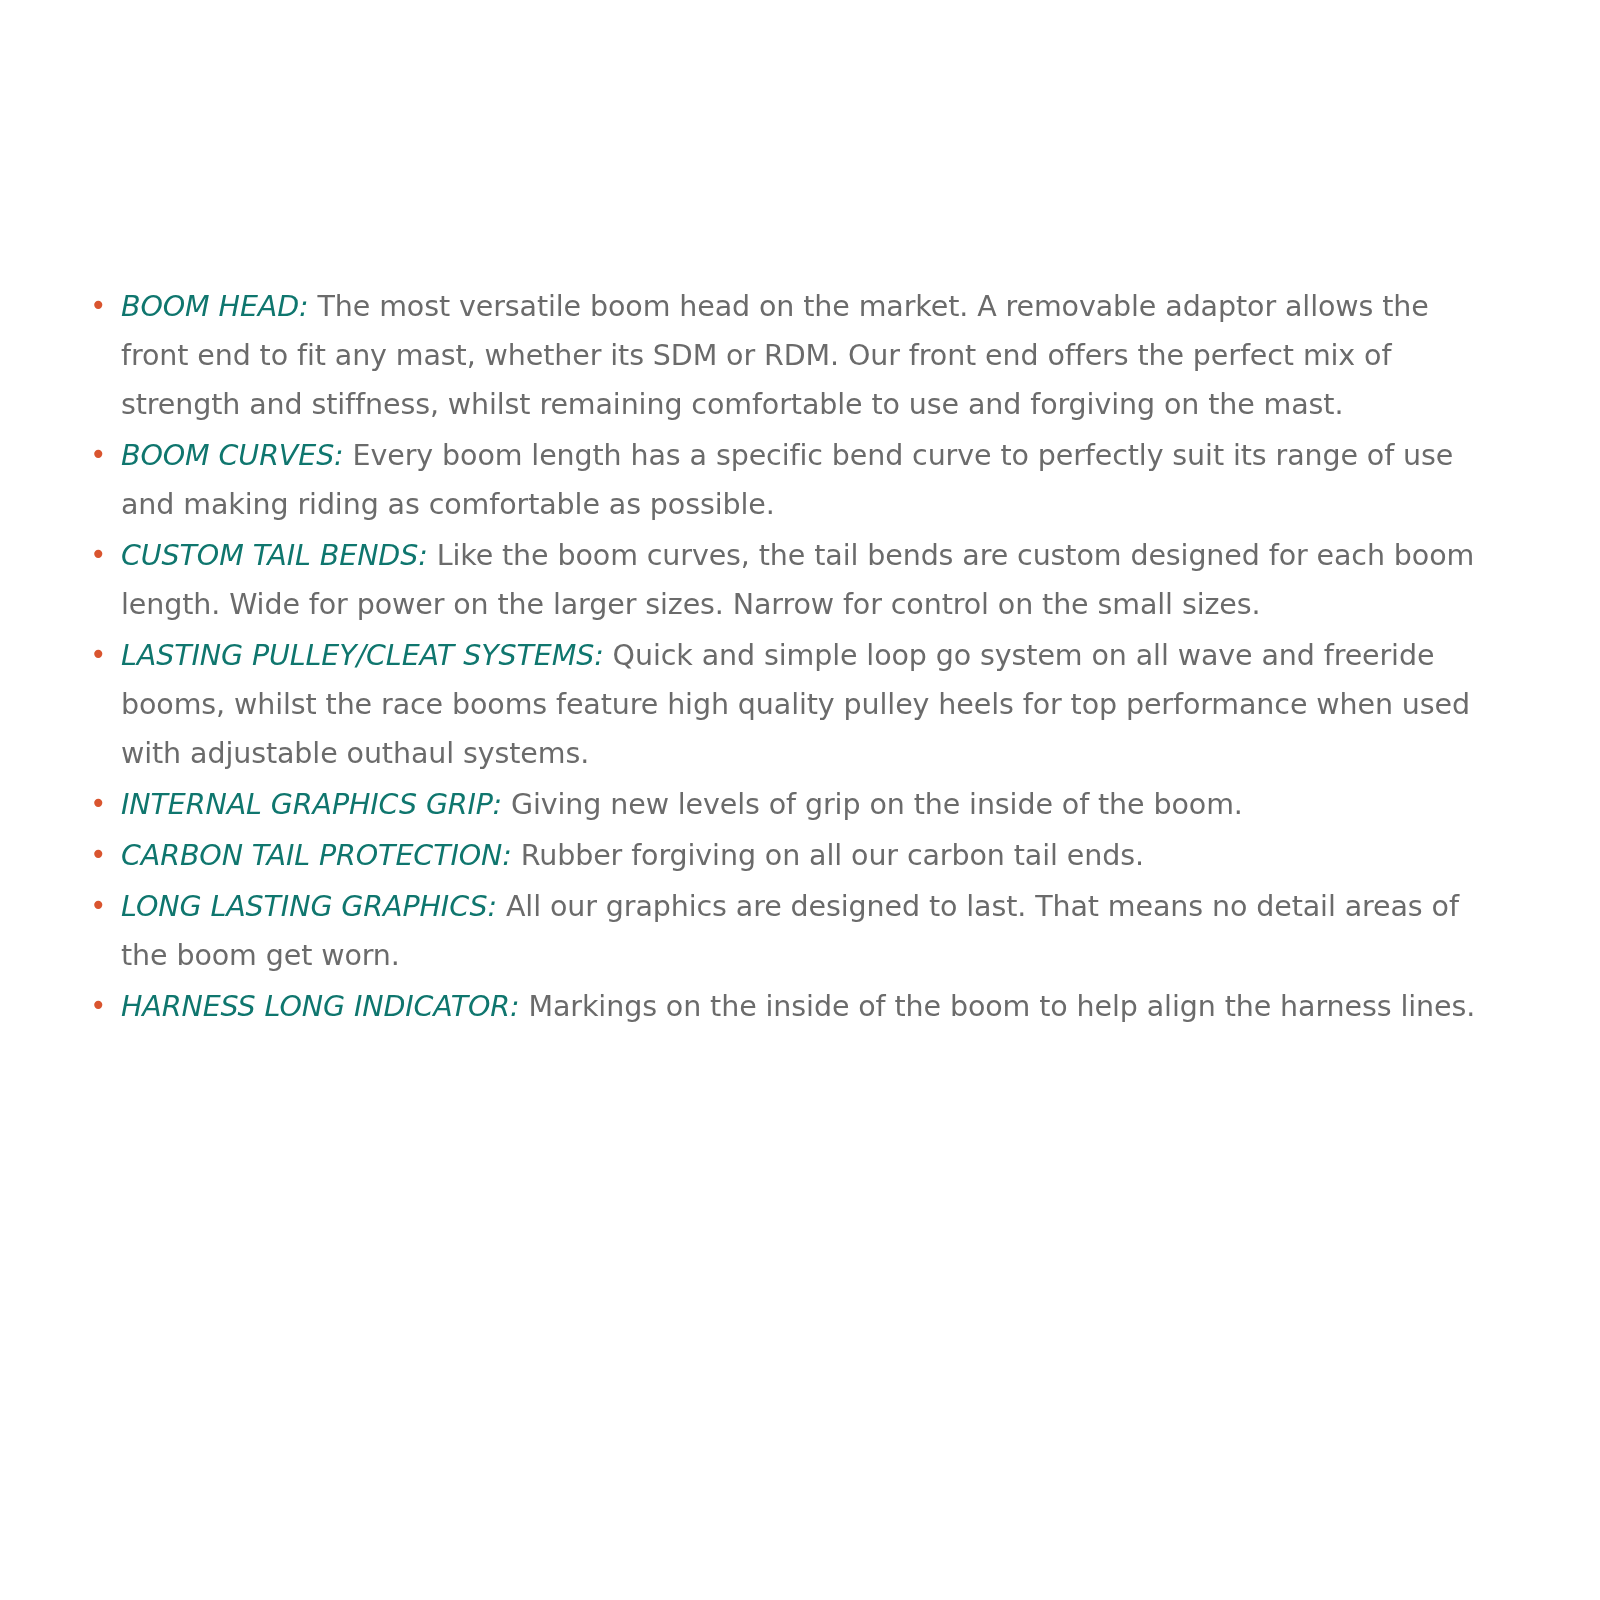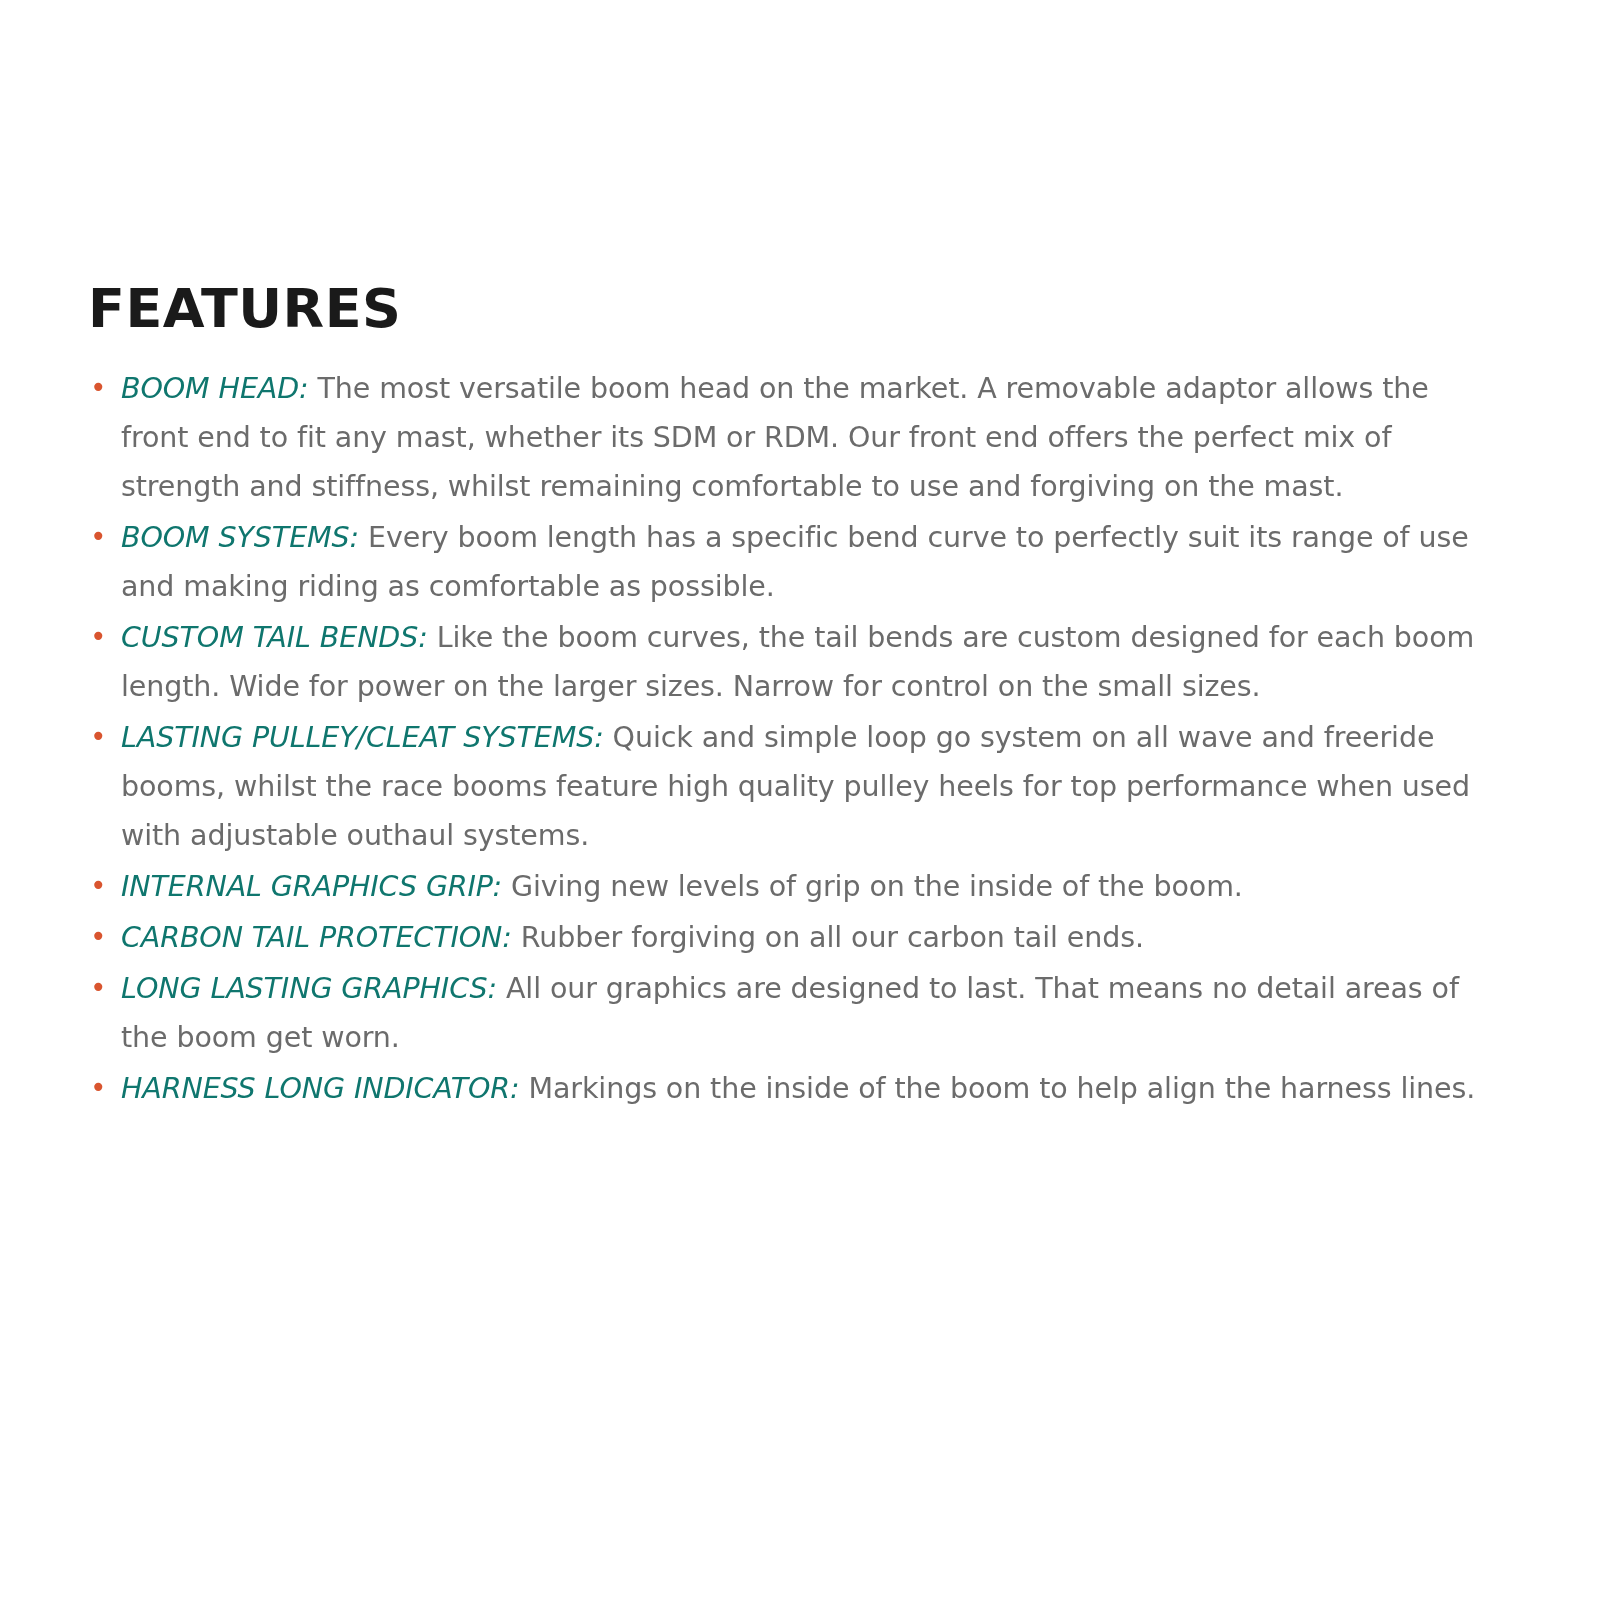--- a/index.html
+++ b/index.html
@@ -58,28 +58,27 @@
     font-style: italic;
   }
   .feature-item .text {
     color: #6b6b6b;
   }
 </style>
 </head>
 <body>
 
 <div class="page">
-  <h1 class="features-title">FEATURES</h1>
 
   <ul class="features-list">
     <li class="feature-item">
       <span class="bullet">•</span><span class="label">BOOM HEAD:</span><span class="text"> The most versatile boom head on the market. A removable adaptor allows the front end to fit any mast, whether its SDM or RDM. Our front end offers the perfect mix of strength and stiffness, whilst remaining comfortable to use and forgiving on the mast.</span>
     </li>
     <li class="feature-item">
-      <span class="bullet">•</span><span class="label">BOOM SYSTEMS:</span><span class="text"> Every boom length has a specific bend curve to perfectly suit its range of use and making riding as comfortable as possible.</span>
+      <span class="bullet">•</span><span class="label">BOOM CURVES:</span><span class="text"> Every boom length has a specific bend curve to perfectly suit its range of use and making riding as comfortable as possible.</span>
     </li>
     <li class="feature-item">
       <span class="bullet">•</span><span class="label">CUSTOM TAIL BENDS:</span><span class="text"> Like the boom curves, the tail bends are custom designed for each boom length. Wide for power on the larger sizes. Narrow for control on the small sizes.</span>
     </li>
     <li class="feature-item">
       <span class="bullet">•</span><span class="label">LASTING PULLEY/CLEAT SYSTEMS:</span><span class="text"> Quick and simple loop go system on all wave and freeride booms, whilst the race booms feature high quality pulley heels for top performance when used with adjustable outhaul systems.</span>
     </li>
     <li class="feature-item">
       <span class="bullet">•</span><span class="label">INTERNAL GRAPHICS GRIP:</span><span class="text"> Giving new levels of grip on the inside of the boom.</span>
     </li>

